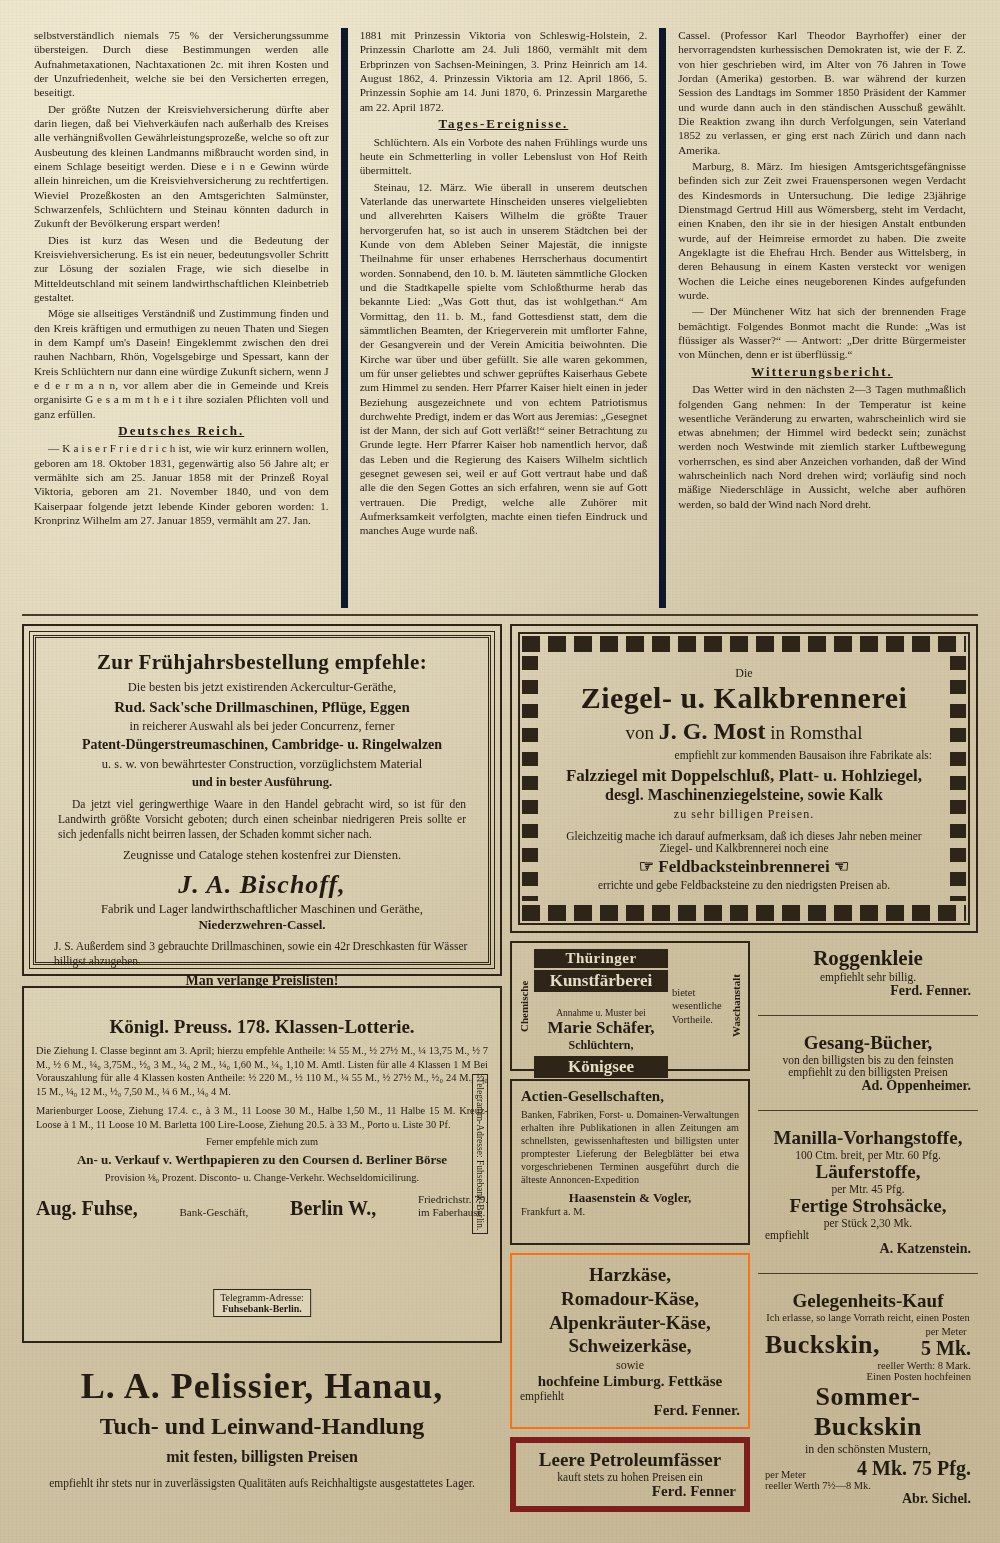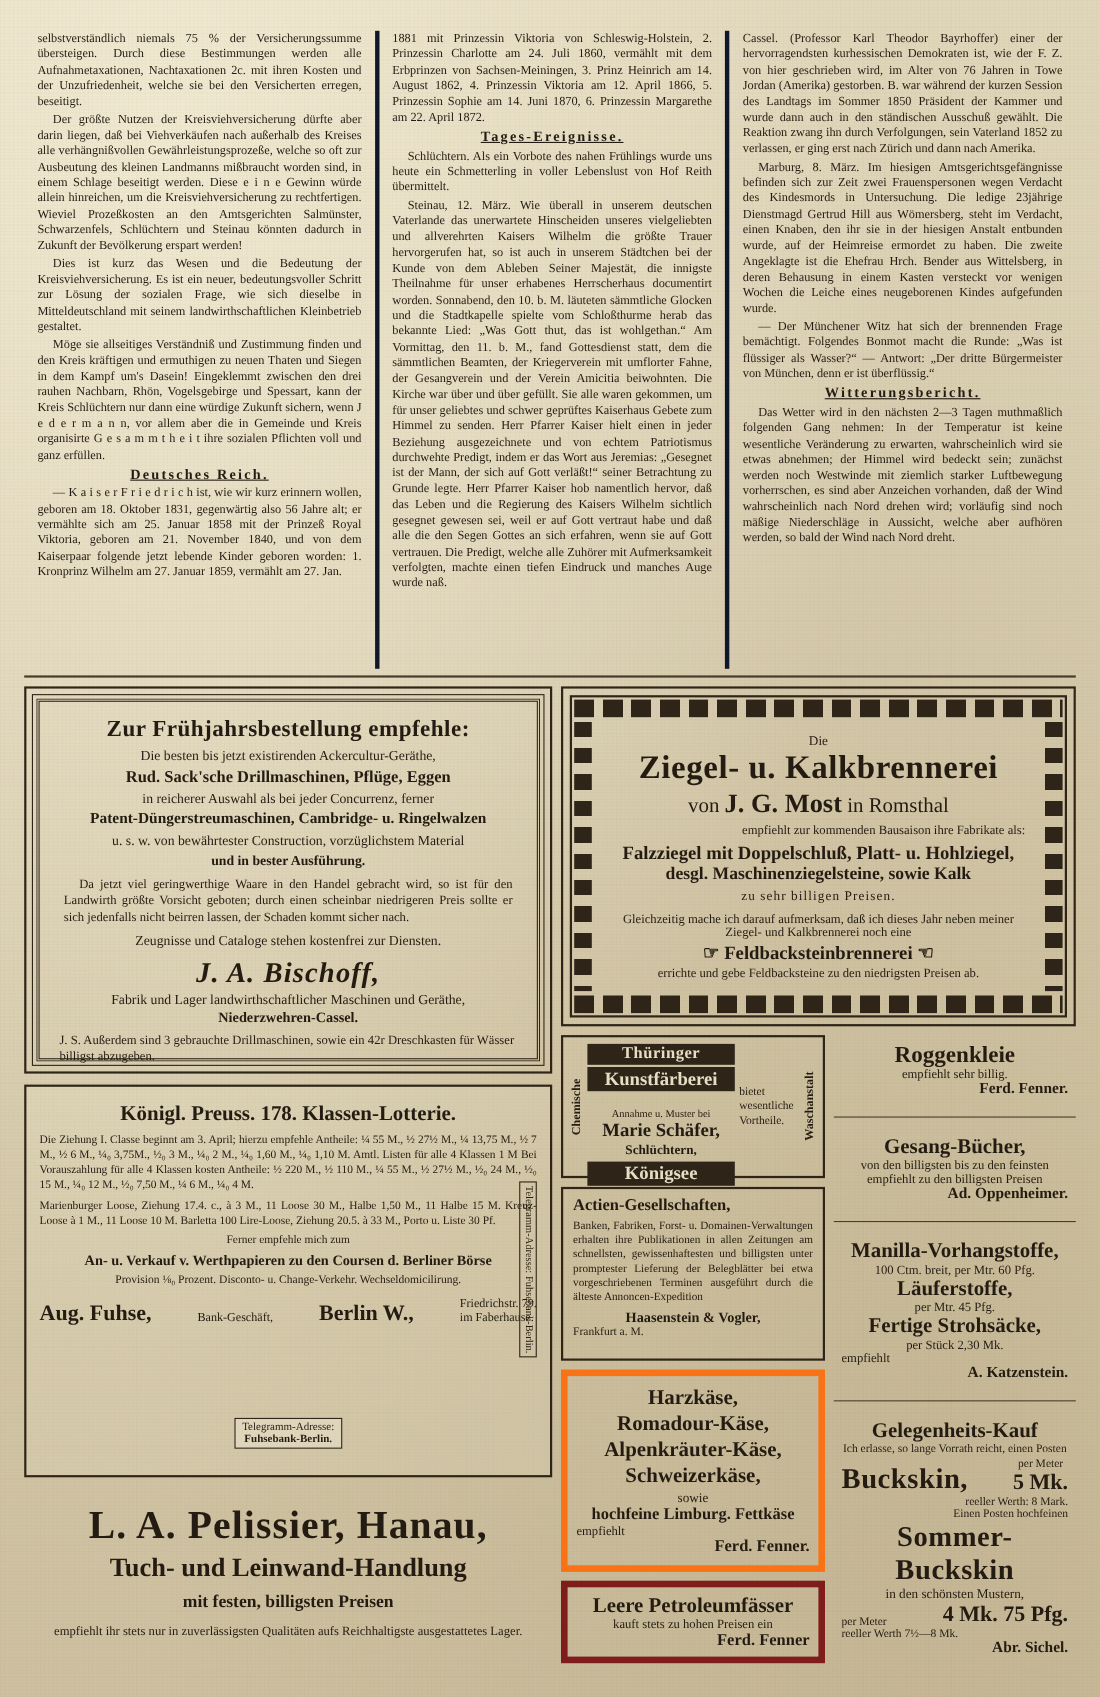--- a/index.html
+++ b/index.html
@@ -38,21 +38,21 @@
   }
   .col{
     width:33.33%;
     box-sizing:border-box;
     padding:0 12px;
     font-size:11.2px;
     line-height:1.28;
     text-align:justify;
     hyphens:auto;
   }
-  .col + .col{border-left:4px solid #0f172a;}
+  .col + .col{border-left:7px solid #0f172a;}
   .col p{margin:0 0 2px 0;text-indent:14px;}
   .col p.noind{text-indent:0;}
   .head{
     text-align:center;
     font-weight:bold;
     font-size:13px;
     letter-spacing:.5px;
     margin:7px 0 3px 0;
     text-decoration:underline;
     text-indent:0 !important;
@@ -95,21 +95,21 @@
   .b-title{font-size:21px;font-weight:bold;letter-spacing:.4px;margin-bottom:4px;}
   .b-l{font-size:12.5px;line-height:1.35;margin:1px 0;}
   .b-para{font-size:11.5px;line-height:1.3;text-align:justify;margin:6px 4px;text-indent:14px;}
   .b-name{font-size:26px;font-style:italic;font-weight:bold;letter-spacing:1px;margin:6px 0 2px;}
   .b-sub{font-size:12.5px;}
   .b-sub2{font-size:13px;font-weight:bold;}
   .b-note{font-size:11.5px;text-align:left;margin-top:6px;line-height:1.3;}
   .b-call{font-size:14px;font-weight:bold;text-align:center;margin-top:4px;}
 
   
-  .lottery{height:380px;padding:12px 12px;box-sizing:border-box;position:relative;}
+  .lottery{height:380px;padding:26px 12px;box-sizing:border-box;position:relative;}
   .lot-title{font-size:19px;font-weight:bold;text-align:center;margin:2px 0 6px;}
   .lot-body{font-size:10.4px;line-height:1.32;text-align:justify;}
   .lot-row{display:flex;justify-content:space-between;align-items:flex-end;margin-top:8px;font-size:12px;}
   .lot-big{font-size:20px;font-weight:bold;}
   .lot-mid{font-size:11px;line-height:1.2;}
   .tgbox{
     border:1px solid #2e2518;font-size:10px;text-align:center;padding:2px 6px;
     position:absolute;right:10px;bottom:24px;background:rgba(255,250,235,.3);
   }
   .vert{
@@ -179,21 +179,21 @@
   .f-5{font-size:12px;font-weight:bold;}
   .f-6{background:#2e2518;color:#e6ddc4;font-size:17px;font-weight:bold;margin-top:3px;padding:1px 0;}
   .f-right{font-size:10.5px;line-height:1.25;align-self:center;width:54px;}
 
   .actien{border:2px solid #2e2518;padding:7px 9px;box-sizing:border-box;flex:1;}
   .ac-t{font-size:15px;font-weight:bold;text-align:left;margin-bottom:3px;}
   .ac-b{font-size:10.2px;line-height:1.28;text-align:justify;}
   .ac-n{font-size:13px;font-weight:bold;text-align:center;margin-top:4px;}
   .ac-n2{font-size:10.5px;text-align:left;}
 
-  .kaese{border:6px solid #f97316;padding:8px;box-sizing:border-box;flex:1;text-align:center;}
+  .kaese{border:2px solid #f97316;padding:8px;box-sizing:border-box;flex:1;text-align:center;}
   .k-l{font-size:19px;font-weight:bold;line-height:1.25;}
   .k-s{font-size:12px;}
   .k-b{font-size:15px;font-weight:bold;}
   .k-e{font-size:11.5px;}
   .k-n{font-size:15px;font-weight:bold;text-align:right;}
 
   .petro{border:6px solid #7f1d1d;padding:6px 8px;box-sizing:border-box;text-align:center;}
   .p-1{font-size:19px;font-weight:bold;}
   .p-2{font-size:11.5px;}
   .p-3{font-size:15px;font-weight:bold;text-align:right;}
@@ -258,20 +258,21 @@
           <div class="b-l">in reicherer Auswahl als bei jeder Concurrenz, ferner</div>
           <div class="b-l" style="font-size:14px;font-weight:bold;">Patent-Düngerstreumaschinen, Cambridge- u. Ringelwalzen</div>
           <div class="b-l">u. s. w. von bewährtester Construction, vorzüglichstem Material</div>
           <div class="b-l" style="font-weight:bold;">und in bester Ausführung.</div>
           <div class="b-para">Da jetzt viel geringwerthige Waare in den Handel gebracht wird, so ist für den Landwirth größte Vorsicht geboten; durch einen scheinbar niedrigeren Preis sollte er sich jedenfalls nicht beirren lassen, der Schaden kommt sicher nach.</div>
           <div class="b-l">Zeugnisse und Cataloge stehen kostenfrei zur Diensten.</div>
           <div class="b-name">J. A. Bischoff,</div>
           <div class="b-sub">Fabrik und Lager landwirthschaftlicher Maschinen und Geräthe,</div>
           <div class="b-sub2">Niederzwehren-Cassel.</div>
           <div class="b-note">J. S.   Außerdem sind 3 gebrauchte Drillmaschinen, sowie ein 42r Dreschkasten für Wässer billigst abzugeben.</div>
+          <div class="b-call">Man verlange Preislisten!</div>
         </div>
       </div>
 
       <div class="box lottery">
         <div class="lot-title">Königl. Preuss. 178. Klassen-Lotterie.</div>
         <div class="lot-body">
           <div>Die Ziehung I. Classe beginnt am 3. April; hierzu empfehle Antheile: ¼ 55 M., ½ 27½ M., ¼ 13,75 M., ½ 7 M., ½ 6 M., ¼₀ 3,75M., ½₀ 3 M., ¼₀ 2 M., ¼₀ 1,60 M., ¼₀ 1,10 M.   Amtl. Listen für alle 4 Klassen 1 M   Bei Vorauszahlung für alle 4 Klassen kosten Antheile: ½ 220 M., ½ 110 M., ¼ 55 M., ½ 27½ M., ½₀ 24 M., ½₀ 15 M., ¼₀ 12 M., ½₀ 7,50 M., ¼ 6 M., ¼₀ 4 M.</div>
           <div style="margin-top:5px">Marienburger Loose, Ziehung 17.4. c., à 3 M., 11 Loose 30 M., Halbe 1,50 M., 11 Halbe 15 M.   Kreuz-Loose à 1 M., 11 Loose 10 M.   Barletta 100 Lire-Loose, Ziehung 20.5. à 33 M., Porto u. Liste 30 Pf.</div>
           <div style="margin-top:4px;text-align:center">Ferner empfehle mich zum</div>
           <div style="margin-top:2px;text-align:center;font-size:13px;font-weight:bold">An- u. Verkauf v. Werthpapieren zu den Coursen d. Berliner Börse</div>

